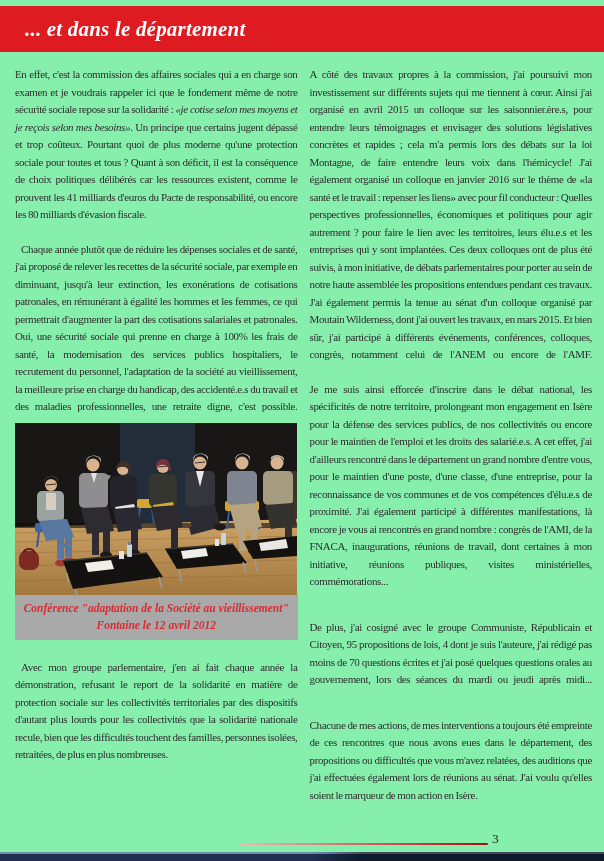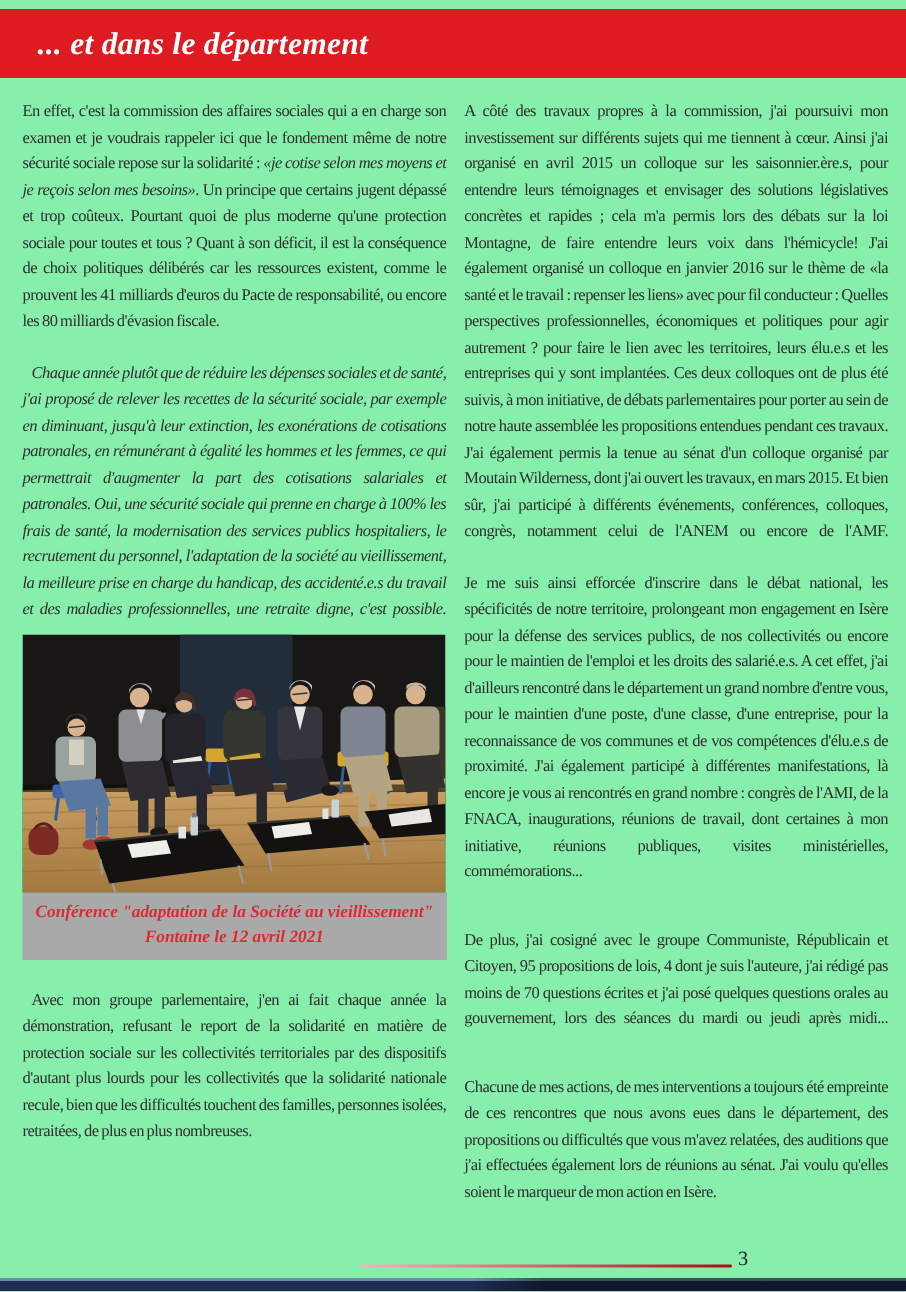--- a/index.html
+++ b/index.html
@@ -30,21 +30,21 @@
     overflow:hidden;
   }
   .col{
     flex:1 1 0;min-width:0;
     font-size:11px;line-height:17.5px;
     letter-spacing:-0.35px;word-spacing:-0.6px;
     color:#2f2d2d;text-align:justify;
   }
   .col p{margin:0;}
   .p-gap{margin-bottom:17px !important;}
-  .p-gap-sm{margin-bottom:7px !important;font-style:italic;}
+  .p-gap-sm{margin-bottom:7px !important;}
   .p-gap-lg{margin-bottom:28px !important;}
   .indent{text-indent:6px;}
   .jlast{text-align-last:justify;}
   .quote-italic{font-style:italic;}
   
   figure{margin:0 0 19px 0;width:100%;}
   .photo{width:100%;height:172px;display:block;line-height:0;}
   .photo svg{display:block;}
   figcaption{
     background:#a9a9a9;
@@ -213,21 +213,21 @@
             <rect x="206" y="110" width="5" height="12" rx="1" fill="#c7d3d8"></rect>
             <polygon points="228,118 282,113 282,133 238,136" fill="#141210"></polygon>
             <polygon points="244,120 271,116 273,125 246,128" fill="#e9e7e2"></polygon>
             <g stroke="#9a9a9a" stroke-width="1.5">
               <line x1="240" y1="136" x2="242" y2="148"></line>
             </g>
           </svg>
         </div>
         <figcaption>
           <div>Conférence "adaptation de la Société au vieillissement"</div>
-          <div>Fontaine le 12 avril 2021</div>
+          <div>Fontaine le 12 avril 2012</div>
         </figcaption>
       </figure>
 
       <p class="indent">Avec mon groupe parlementaire, j'en ai fait chaque année la démonstration, refusant le report de la solidarité en matière de protection sociale sur les collectivités territoriales par des dispositifs d'autant plus lourds pour les collectivités que la solidarité nationale recule, bien que les difficultés touchent des familles, personnes isolées, retraitées, de plus en plus nombreuses.</p>
     </div>
 
     <div class="col">
       <p class="p-gap jlast">A côté des travaux propres à la commission, j'ai poursuivi mon investissement sur différents sujets qui me tiennent à cœur. Ainsi j'ai organisé en avril 2015 un colloque sur les saisonnier.ère.s, pour entendre leurs témoignages et envisager des solutions législatives concrètes et rapides ; cela m'a permis lors des débats sur la loi Montagne, de faire entendre leurs voix dans l'hémicycle! J'ai également organisé un colloque en janvier 2016 sur le thème de «la santé et le travail : repenser les liens» avec pour fil conducteur : Quelles perspectives professionnelles, économiques et politiques pour agir autrement ? pour faire le lien avec les territoires, leurs élu.e.s et les entreprises qui y sont implantées. Ces deux colloques ont de plus été suivis, à mon initiative, de débats parlementaires pour porter au sein de notre haute assemblée les propositions entendues pendant ces travaux. J'ai également permis la tenue au sénat d'un colloque organisé par Moutain Wilderness, dont j'ai ouvert les travaux, en mars 2015. Et bien sûr, j'ai participé à différents événements, conférences, colloques, congrès, notamment celui de l'ANEM ou encore de l'AMF.</p>
       <p class="p-gap-lg">Je me suis ainsi efforcée d'inscrire dans le débat national, les spécificités de notre territoire, prolongeant mon engagement en Isère pour la défense des services publics, de nos collectivités ou encore pour le maintien de l'emploi et les droits des salarié.e.s. A cet effet, j'ai d'ailleurs rencontré dans le département un grand nombre d'entre vous, pour le maintien d'une poste, d'une classe, d'une entreprise, pour la reconnaissance de vos communes et de vos compétences d'élu.e.s de proximité. J'ai également participé à différentes manifestations, là encore je vous ai rencontrés en grand nombre : congrès de l'AMI, de la FNACA, inaugurations, réunions de travail, dont certaines à mon initiative, réunions publiques, visites ministérielles, commémorations...</p>
       <p class="p-gap-lg jlast">De plus, j'ai cosigné avec le groupe Communiste, Républicain et Citoyen, 95 propositions de lois, 4 dont je suis l'auteure, j'ai rédigé pas moins de 70 questions écrites et j'ai posé quelques questions orales au gouvernement, lors des séances du mardi ou jeudi après midi...</p>

